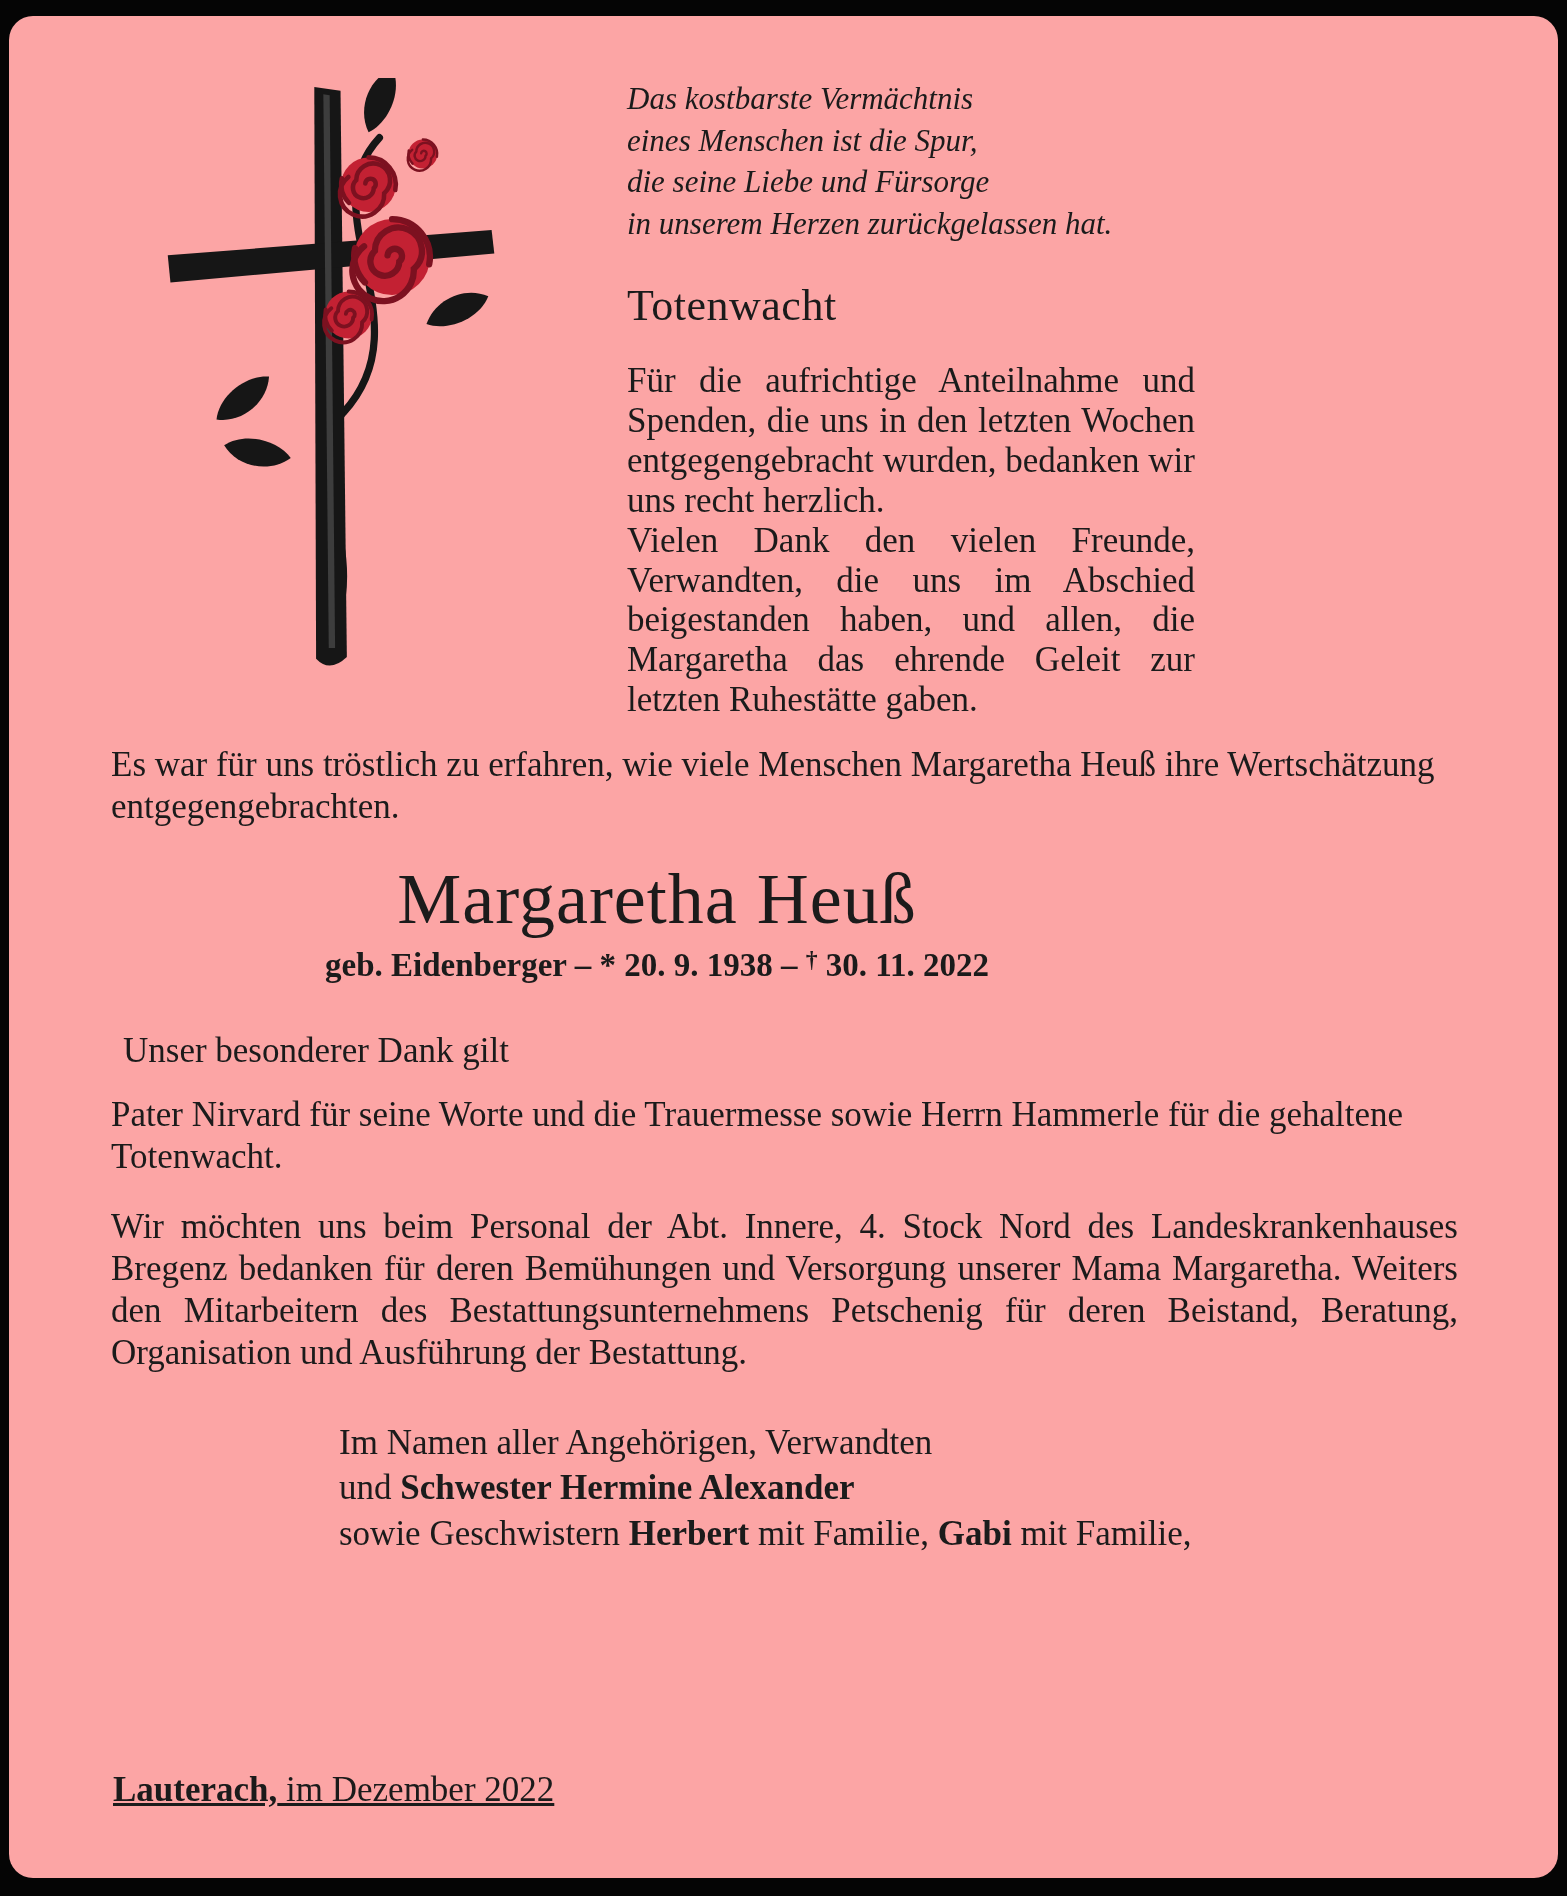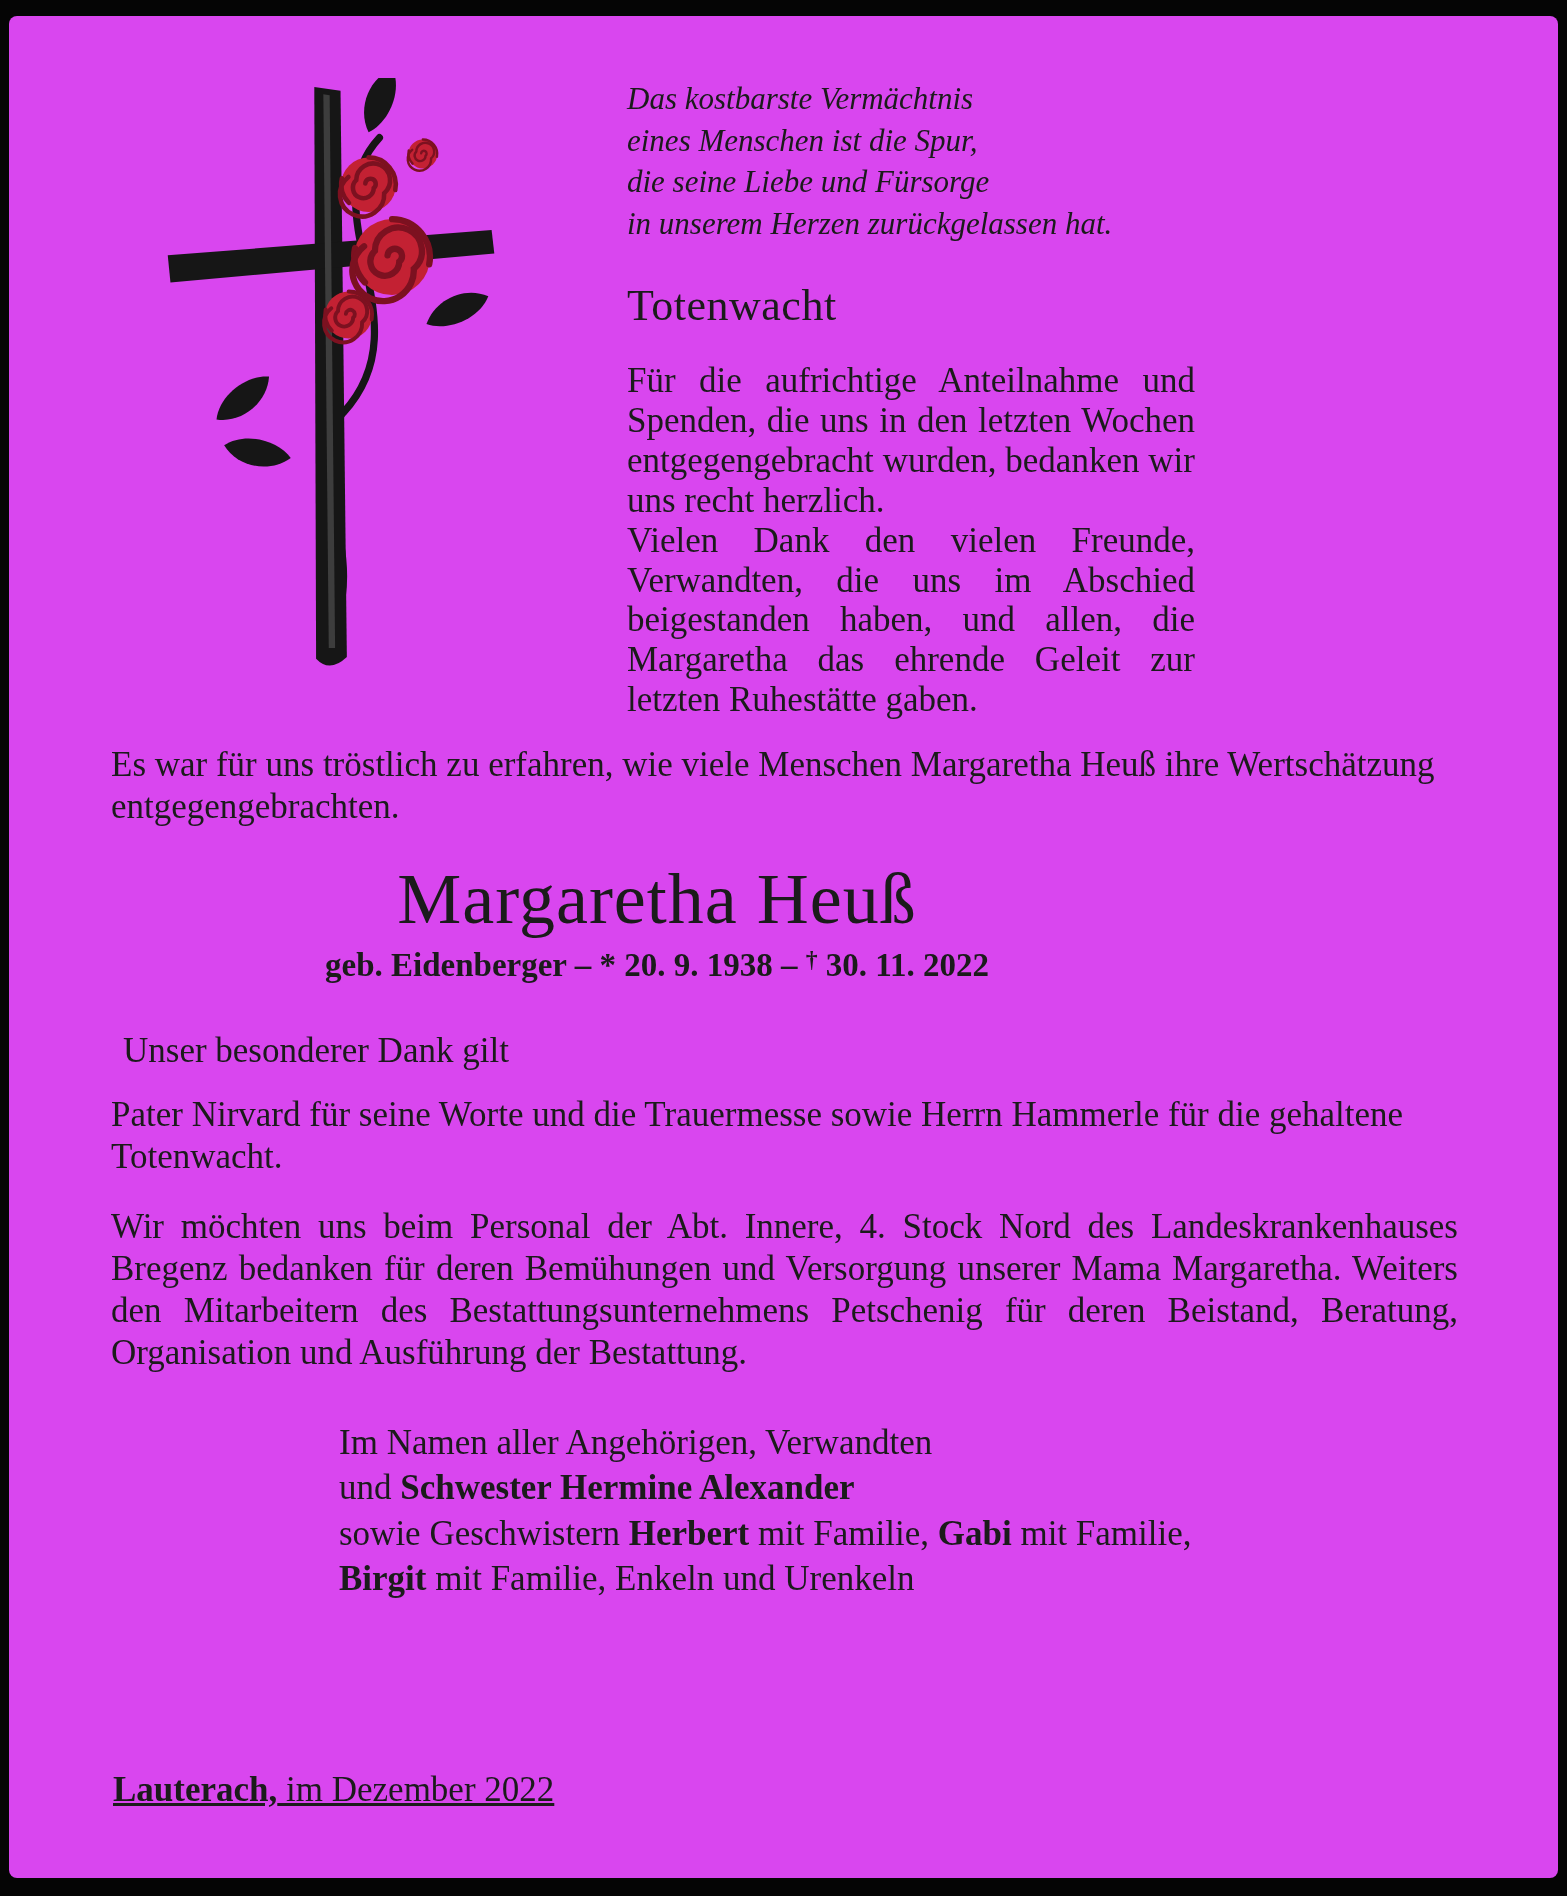--- a/index.html
+++ b/index.html
@@ -10,22 +10,22 @@
     width: 1567px;
     height: 1896px;
     background: #050505;
     font-family: "Liberation Serif", serif;
     color: #1b1b1b;
     overflow: hidden;
   }
   .card {
     position: absolute;
     left: 9px; right: 9px; top: 16px; bottom: 18px;
-    background: #d946ef;
-    border-radius: 8px;
+    background: #fca5a5;
+    border-radius: 24px;
     padding: 62px 100px 0 102px;
   }
 
   .top { display: flex; }
   .cross-col { width: 516px; flex: 0 0 516px; }
   .cross-art { width: 362px; height: 588px; margin-left: 44px; display: block; }
   .right-col { width: 568px; flex: 0 0 568px; }
 
   .poem { font-style: italic; font-size: 31px; line-height: 1.34; }
   .heading { font-size: 44px; font-weight: 400; margin: 36px 0 30px; letter-spacing: 0.5px; }
@@ -106,19 +106,18 @@
     </div>
 
     <p class="bodytext intro">Unser besonderer Dank gilt</p>
     <p class="bodytext para1">Pater Nirvard für seine Worte und die Trauermesse sowie Herrn Hammerle für die gehaltene Totenwacht.</p>
     <p class="bodytext para2">Wir möchten uns beim Personal der Abt. Innere, 4. Stock Nord des Landeskrankenhauses Bregenz bedanken für deren Bemühungen und Versorgung unserer Mama Margaretha. Weiters den Mitarbeitern des Bestattungsunternehmens Petschenig für deren Beistand, Beratung, Organisation und Ausführung der Bestattung.</p>
 
     <div class="names">
       <div>Im Namen aller Angehörigen, Verwandten</div>
       <div><span>und </span><span class="b">Schwester Hermine Alexander</span></div>
       <div><span>sowie Geschwistern </span><span class="b">Herbert</span><span> mit Familie, </span><span class="b">Gabi</span><span> mit Familie,</span></div>
-      <div><span class="b">Birgit</span><span> mit Familie, Enkeln und Urenkeln</span></div>
     </div>
 
     <p class="closing"><span class="b">Lauterach,</span><span> im Dezember 2022</span></p>
 
   </div>
 </div>
 
 </body></html>

